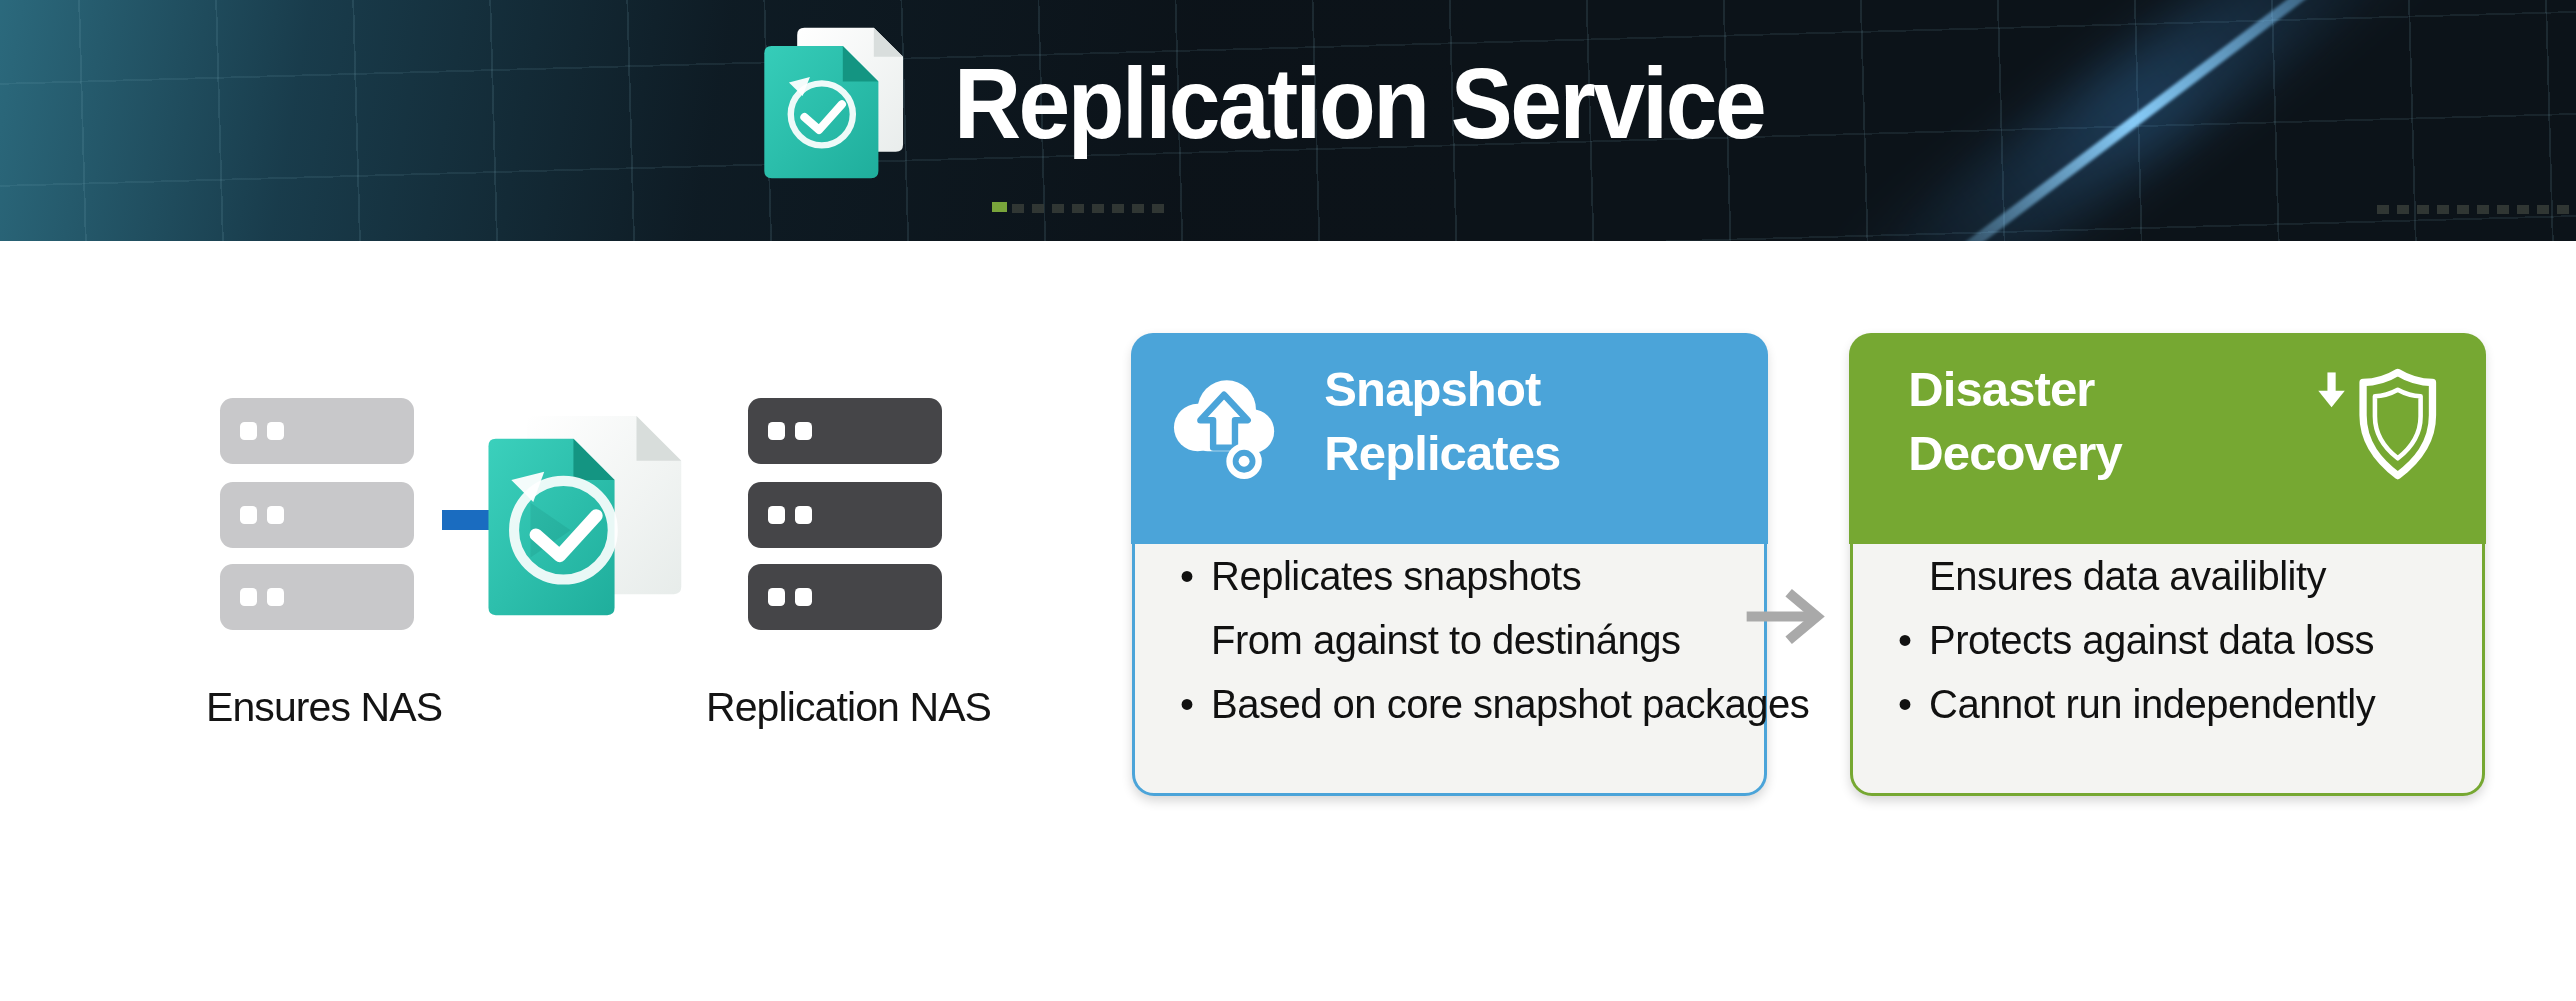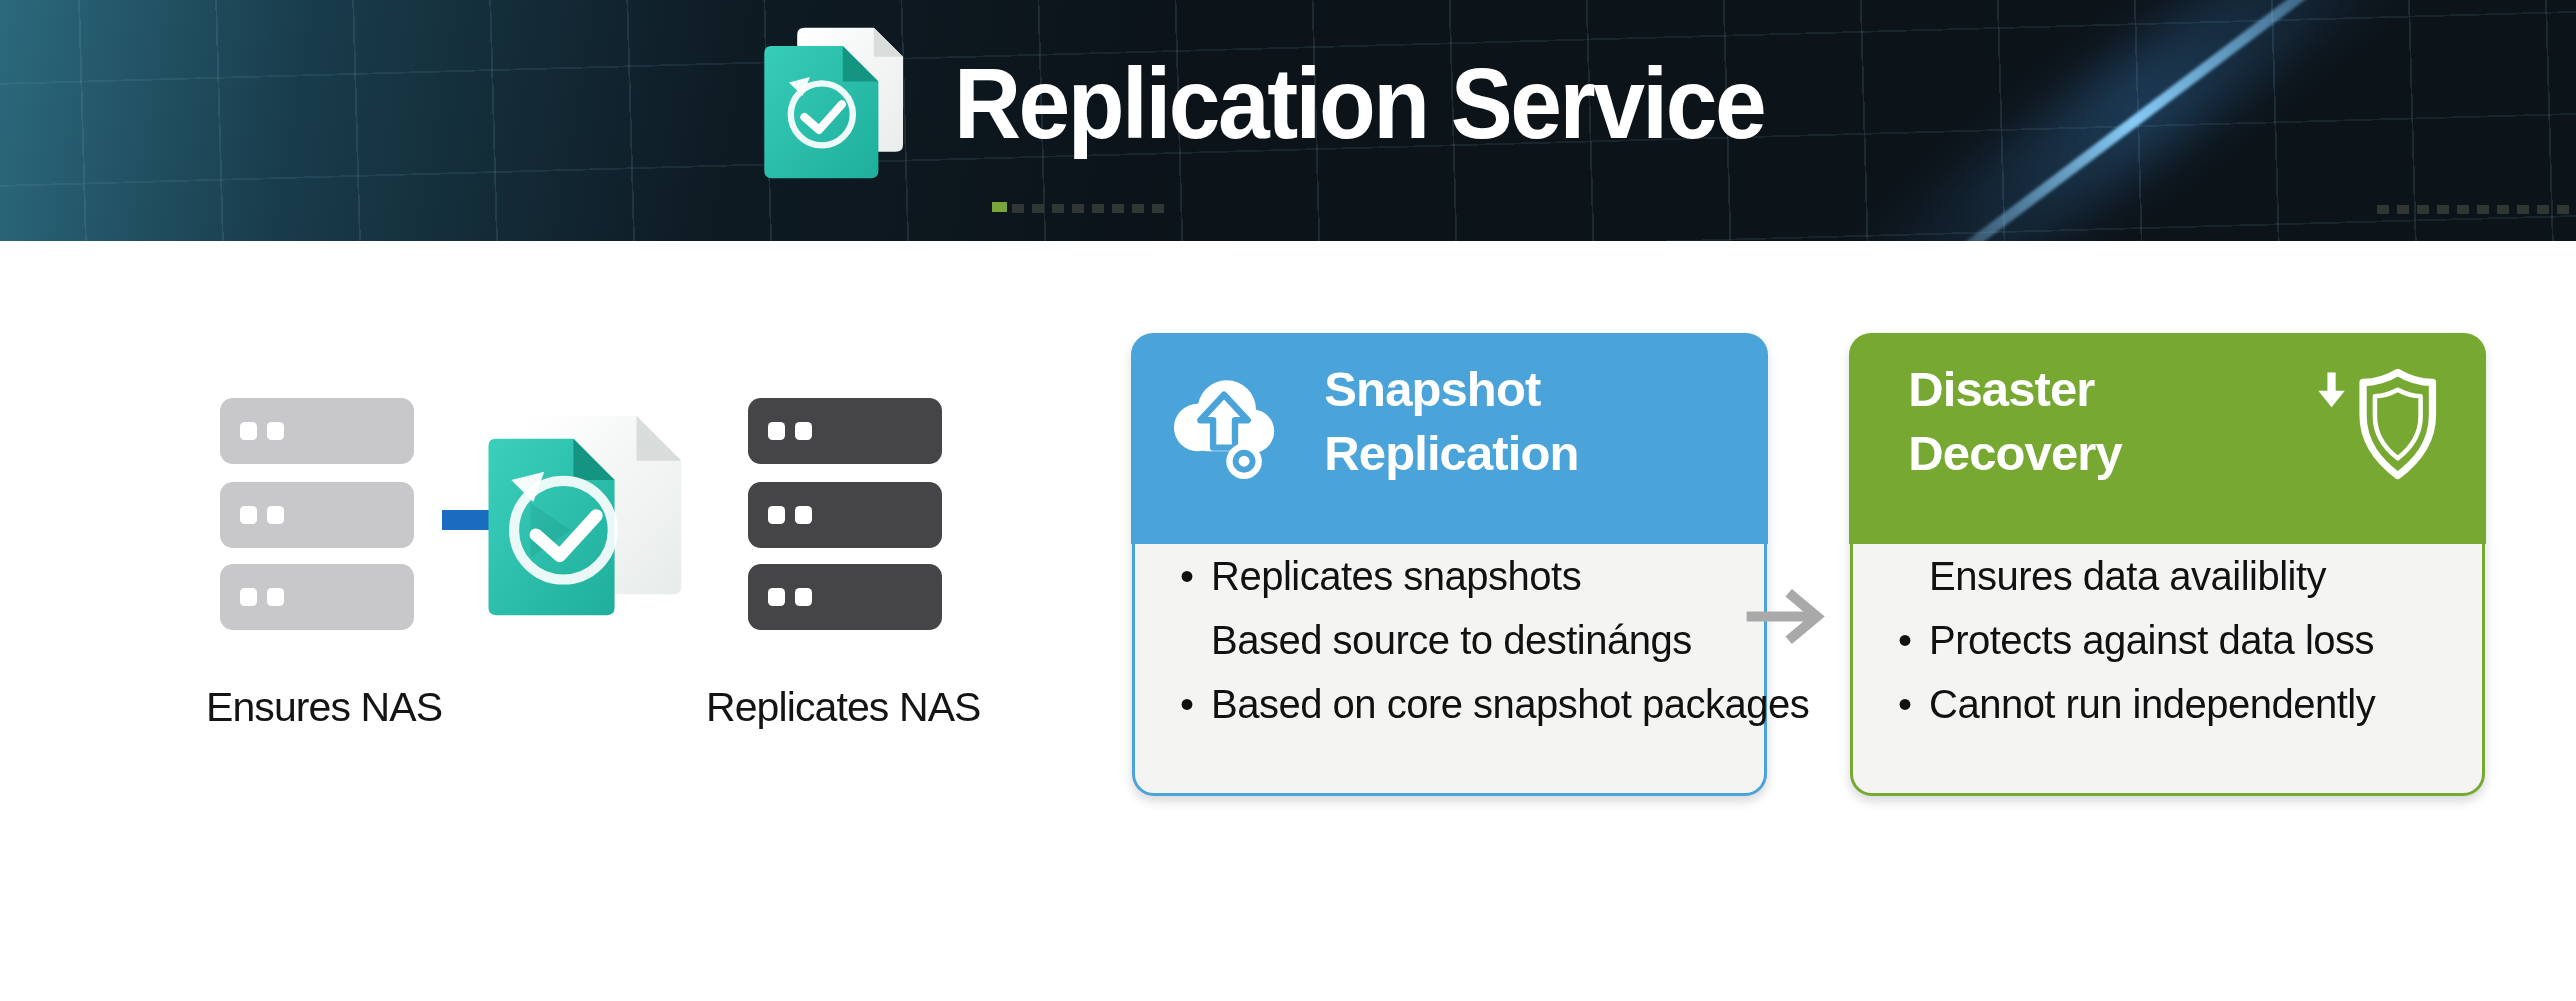--- a/index.html
+++ b/index.html
@@ -157,43 +157,43 @@
   <div class="nas-box nas-dark" style="left:748px;top:482px;">
     <span class="led led1"></span>
       <span class="led led2"></span>
   </div>
   <div class="nas-box nas-dark" style="left:748px;top:564px;">
     <span class="led led1"></span>
       <span class="led led2"></span>
   </div>
 
   <div class="nas-label" style="left:206px;">Ensures NAS</div>
-  <div class="nas-label" style="left:706px;">Replicates NAS</div>
+  <div class="nas-label" style="left:706px;">Replication NAS</div>
 
   <div class="card card-blue">
     <div class="card-header">
       <svg class="card-icon" style="left:32px;top:38px;" width="123" height="114" viewBox="0 0 135 125">
         <g fill="#ffffff">
           <circle cx="38" cy="62" r="26"></circle>
           <circle cx="70" cy="42" r="32"></circle>
           <circle cx="98" cy="66" r="24"></circle>
           <rect x="34" y="58" width="66" height="30" rx="15"></rect>
         </g>
         <path d="M67 26 L93 54 H79 V84 H55 V54 H41 Z" fill="#ffffff" stroke="#4ba4d9" stroke-width="7" stroke-linejoin="round"></path>
         <circle cx="89" cy="99" r="16" fill="#4ba4d9" stroke="#ffffff" stroke-width="7"></circle>
         <circle cx="89" cy="99" r="6" fill="#ffffff"></circle>
       </svg>
       <div class="card-title">
         <div>Snapshot</div>
-        <div>Replication</div>
+        <div>Replicates</div>
       </div>
     </div>
     <div class="card-body">
       <div class="b-line has-bullet">Replicates snapshots</div>
-      <div class="b-line">Based source to destinángs</div>
+      <div class="b-line">From against to destinángs</div>
       <div class="b-line has-bullet">Based on core snapshot packages</div>
     </div>
   </div>
 
   <svg class="flow-arrow" width="105" height="59" viewBox="0 0 115 64">
     <path d="M4 32 H76" stroke="#a9a9a9" stroke-width="11" fill="none"></path>
     <path d="M50 6 L81 32 L50 58" stroke="#a9a9a9" stroke-width="11" fill="none" stroke-linejoin="miter"></path>
   </svg>
 
   <div class="card card-green">

